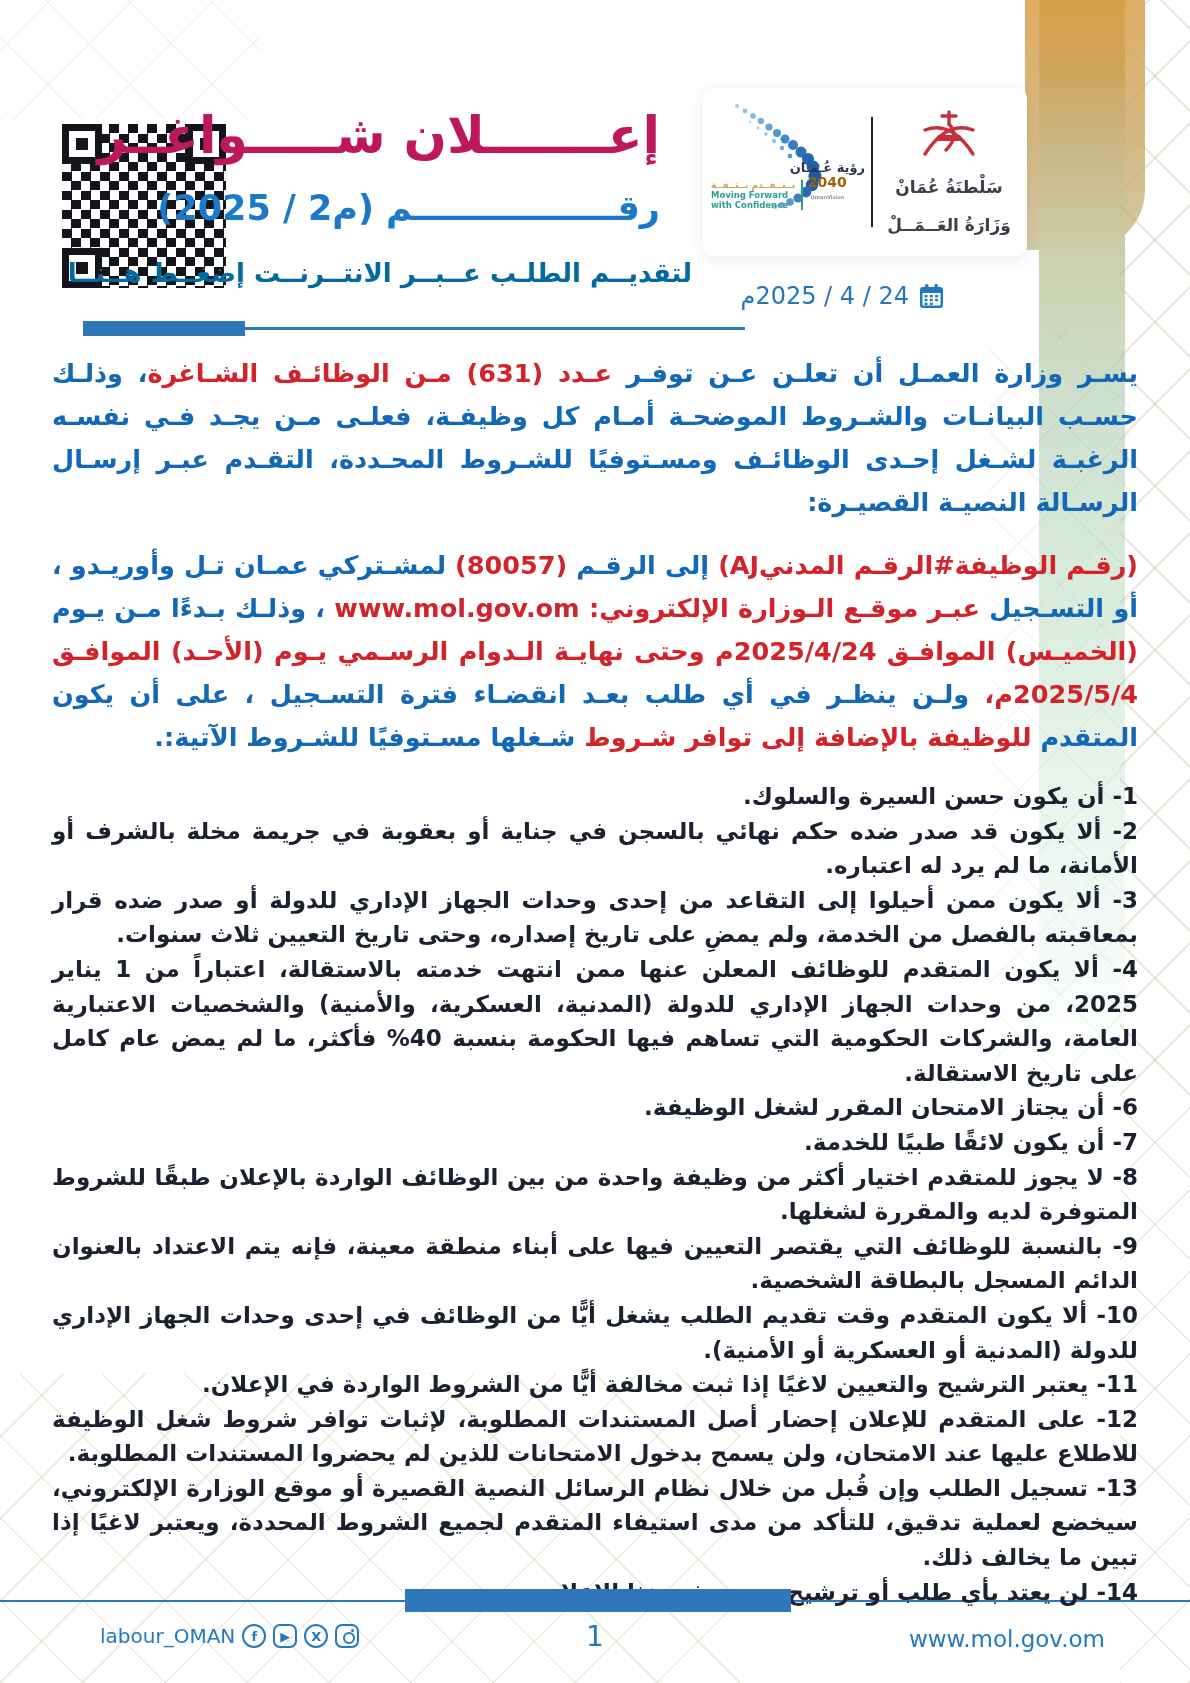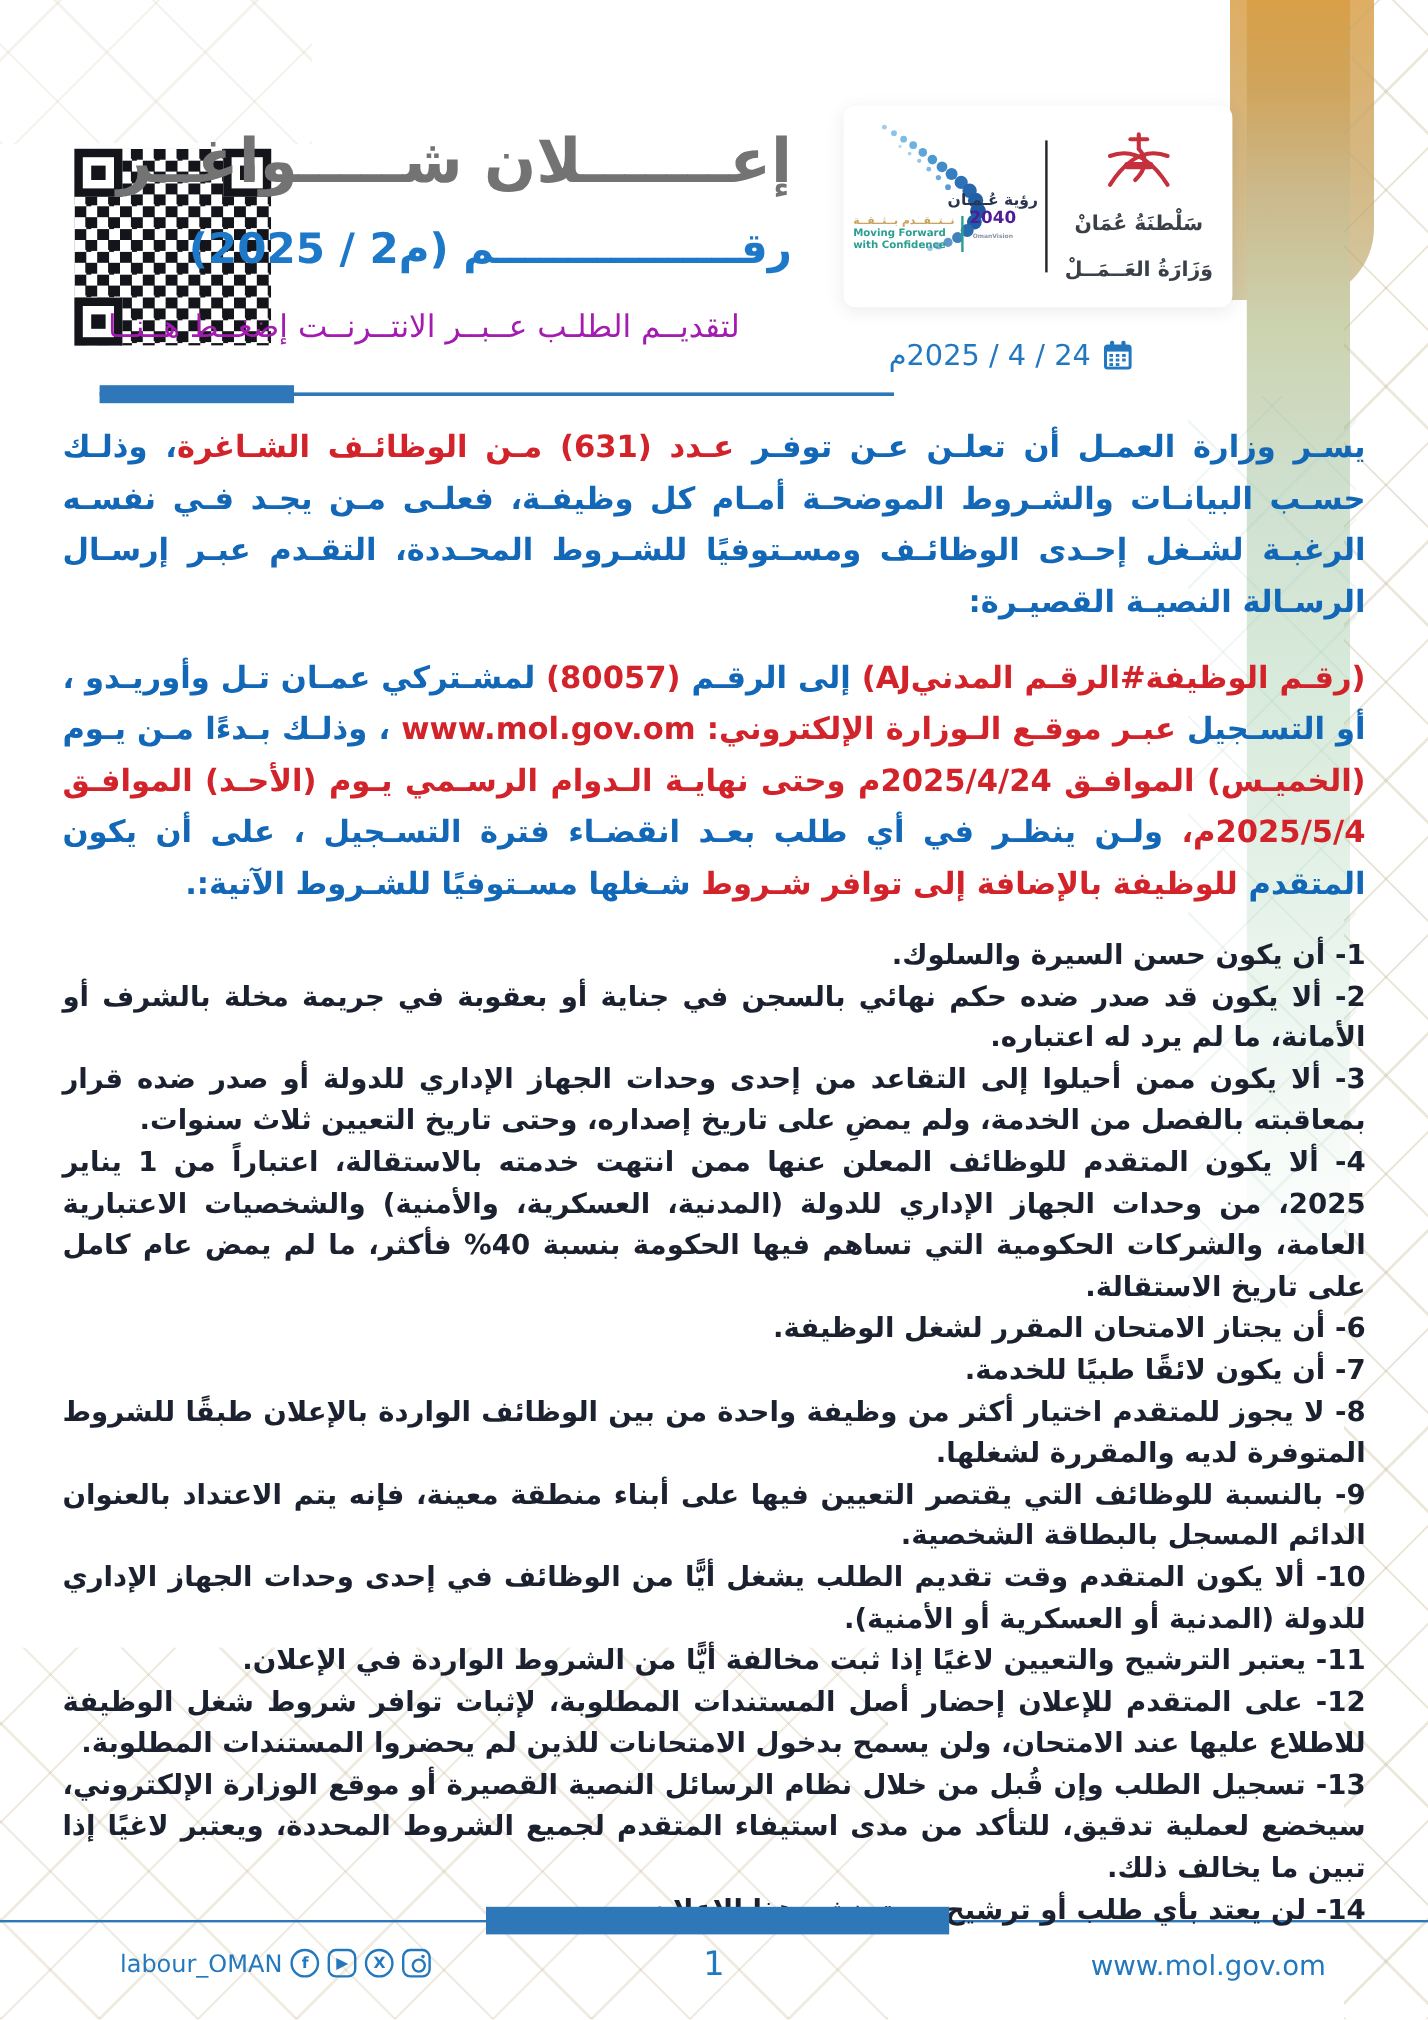--- a/index.html
+++ b/index.html
@@ -25,37 +25,37 @@
      background:linear-gradient(180deg,#d99f48 0%,#cdab6c 55%,#cbc096 100%);
      border-radius:0 0 60px 0;opacity:.85;}
   
   .qr{position:absolute;left:62px;top:124px;width:164px;height:164px;background:
       repeating-conic-gradient(#14151a 0% 25%, #ffffff 0% 50%) 0 0/19px 19px;
       outline:5px solid #fff;}
   .qr .fd{position:absolute;width:40px;height:40px;border:7px solid #14151a;background:#fff;box-sizing:border-box;}
   .qr .fd::after{content:"";position:absolute;left:7px;top:7px;width:12px;height:12px;background:#14151a;}
   .fd1{left:0;top:0}.fd2{right:0;top:0}.fd3{left:0;bottom:0}
   .title{position:absolute;left:248px;top:106px;width:412px;text-align:right;
-     color:#737373;font-weight:bold;font-size:51px;letter-spacing:-1px;white-space:nowrap;}
+     color:#be185d;font-weight:bold;font-size:51px;letter-spacing:-1px;white-space:nowrap;}
   .subtitle{position:absolute;left:248px;top:188px;width:412px;text-align:center;
      color:#1e78c8;font-weight:bold;font-size:35px;white-space:nowrap;}
   .cta{position:absolute;left:90px;top:258px;width:602px;text-align:left;direction:rtl;
-     color:#a21caf;font-weight:normal;font-size:26px;white-space:nowrap;}
+     color:#0369a1;font-weight:bold;font-size:26px;white-space:nowrap;}
   .rule{position:absolute;left:83px;top:327px;width:662px;height:3px;background:#2e77b8;}
   .rule-bar{position:absolute;left:83px;top:321px;width:162px;height:15px;background:#2e77b8;}
   .date-row{position:absolute;right:245px;top:282px;display:flex;align-items:center;gap:9px;
      direction:rtl;color:#2277bf;font-weight:normal;font-size:24px;}
   
   .logo-card{position:absolute;left:703px;top:88px;width:324px;height:168px;background:#fff;
      border-radius:10px;box-shadow:0 3px 14px rgba(60,70,80,.10);display:flex;direction:ltr;
      align-items:stretch;z-index:3;}
   .vision{position:relative;width:168px;height:168px;}
   .vision .vname{position:absolute;right:6px;bottom:52px;text-align:center;color:#2a3550;
       font-weight:bold;font-size:13px;line-height:14px;}
-  .vision .vyear{color:#4c1d95;font-size:14px;letter-spacing:1px;}
+  .vision .vyear{color:#a16207;font-size:14px;letter-spacing:1px;}
   .vision .vsub{display:block;color:#8a93a5;font-size:5px;}
   .tagline{position:absolute;left:8px;bottom:46px;border-left:2px solid #2b9e92;
       padding-left:0;border-left:none;border-right:2px solid #2b9e92;padding-right:6px;
       text-align:left;line-height:10px;}
   .tg-ar{color:#c9a25e;font-size:9px;font-weight:bold;display:block;text-align:right;direction:rtl;}
   .tg-en{color:#2b9e92;font-size:8.5px;font-weight:bold;display:block;direction:ltr;}
   .card-div{width:2px;background:#20242a;align-self:center;height:110px;}
   .emblem-blk{width:152px;display:flex;flex-direction:column;align-items:center;justify-content:center;gap:16px;}
   .minis{color:#3a4048;font-weight:bold;font-size:17px;line-height:22px;text-align:center;
      font-family:"DejaVu Sans","Liberation Serif",sans-serif;}

